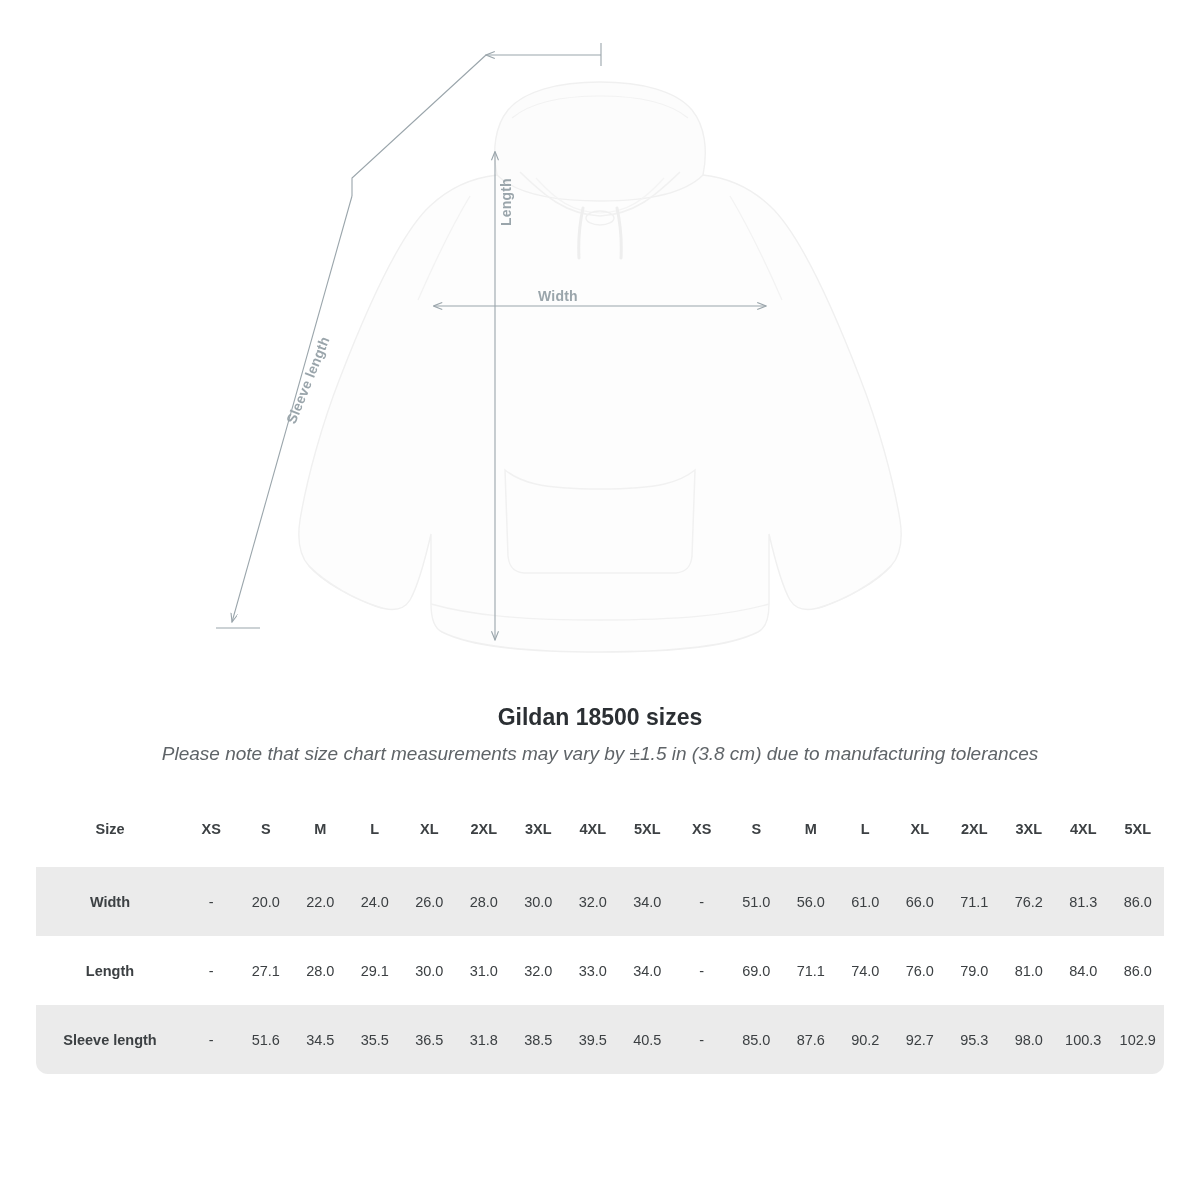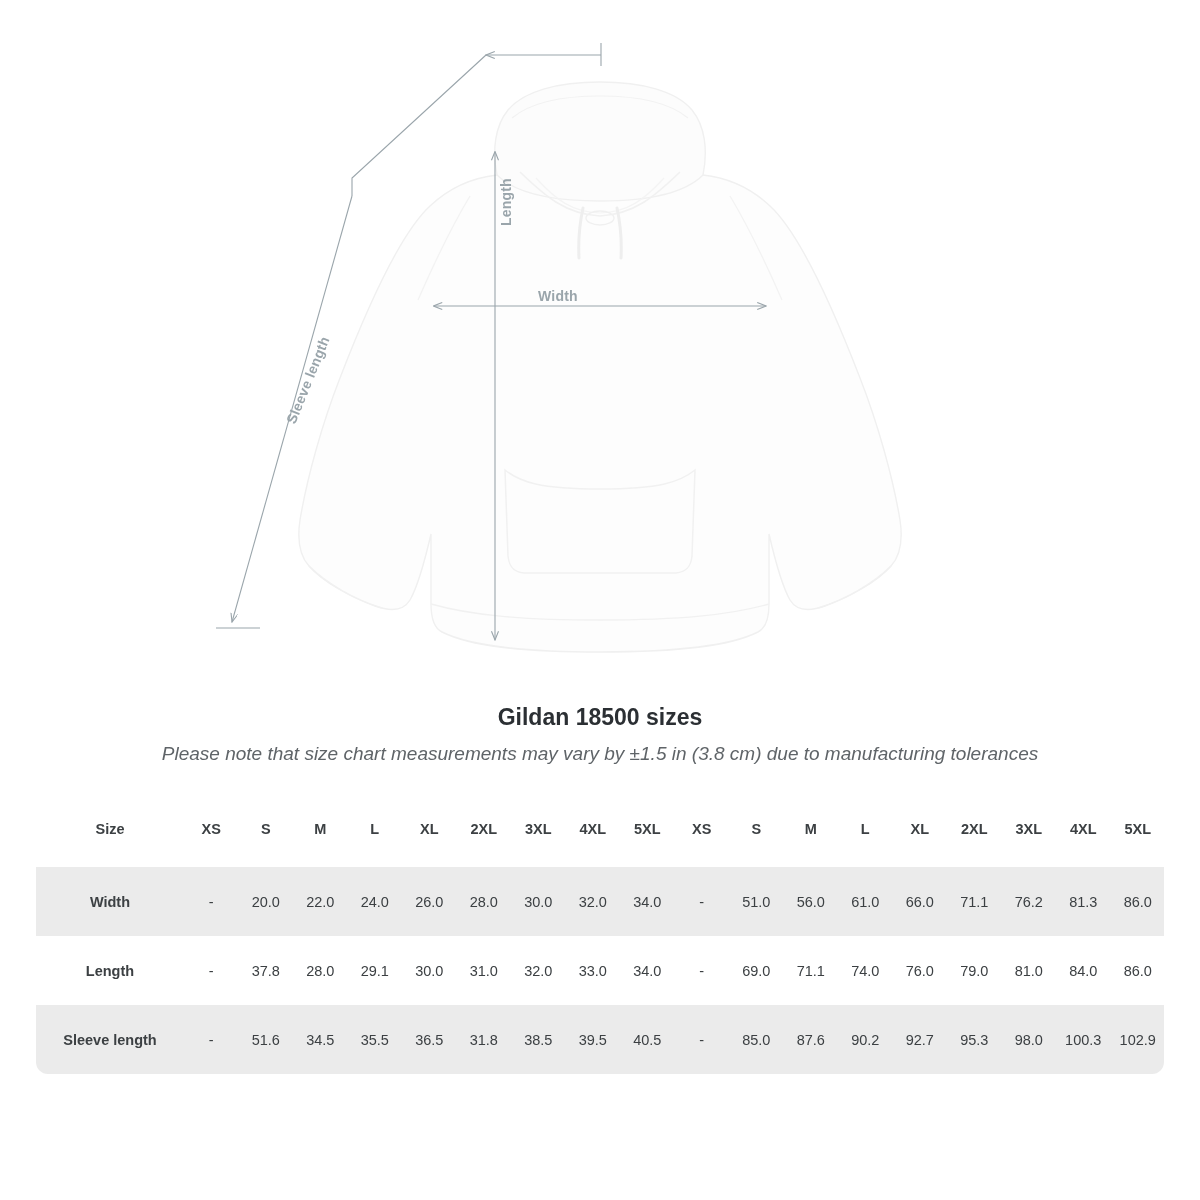--- a/index.html
+++ b/index.html
@@ -282,21 +282,21 @@
           <td>66.0</td>
           <td>71.1</td>
           <td>76.2</td>
           <td>81.3</td>
           <td>86.0</td>
         </tr>
 
         <tr class="row-plain">
           <td class="rowlabel">Length</td>
           <td>-</td>
-          <td>37.8</td>
+          <td>27.1</td>
           <td>28.0</td>
           <td>29.1</td>
           <td>30.0</td>
           <td>31.0</td>
           <td>32.0</td>
           <td>33.0</td>
           <td>34.0</td>
           <td>-</td>
           <td>69.0</td>
           <td>71.1</td>

